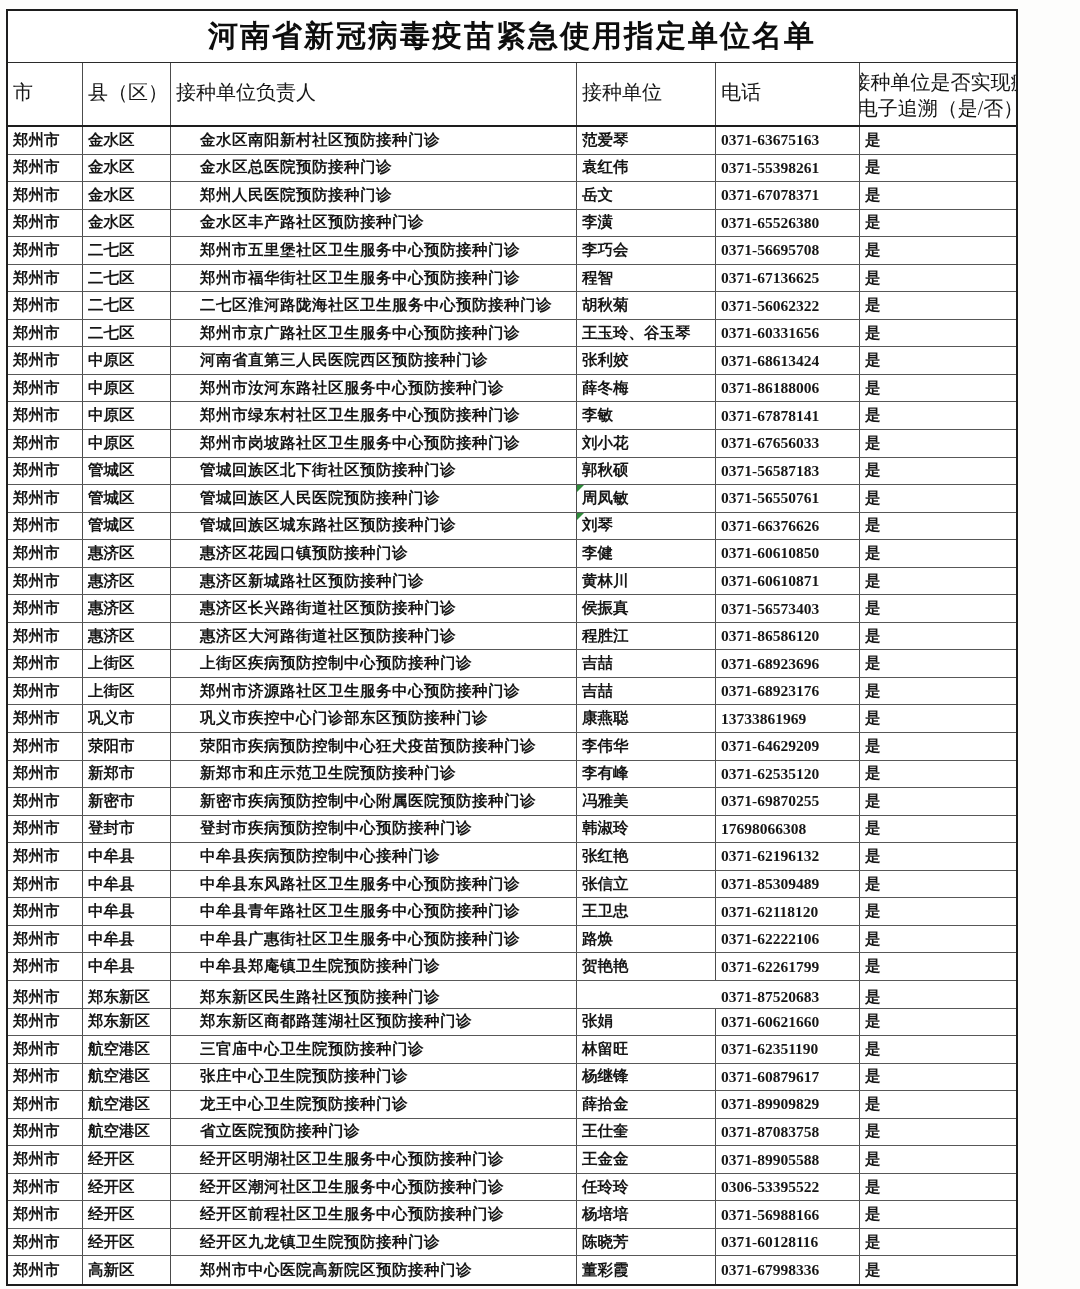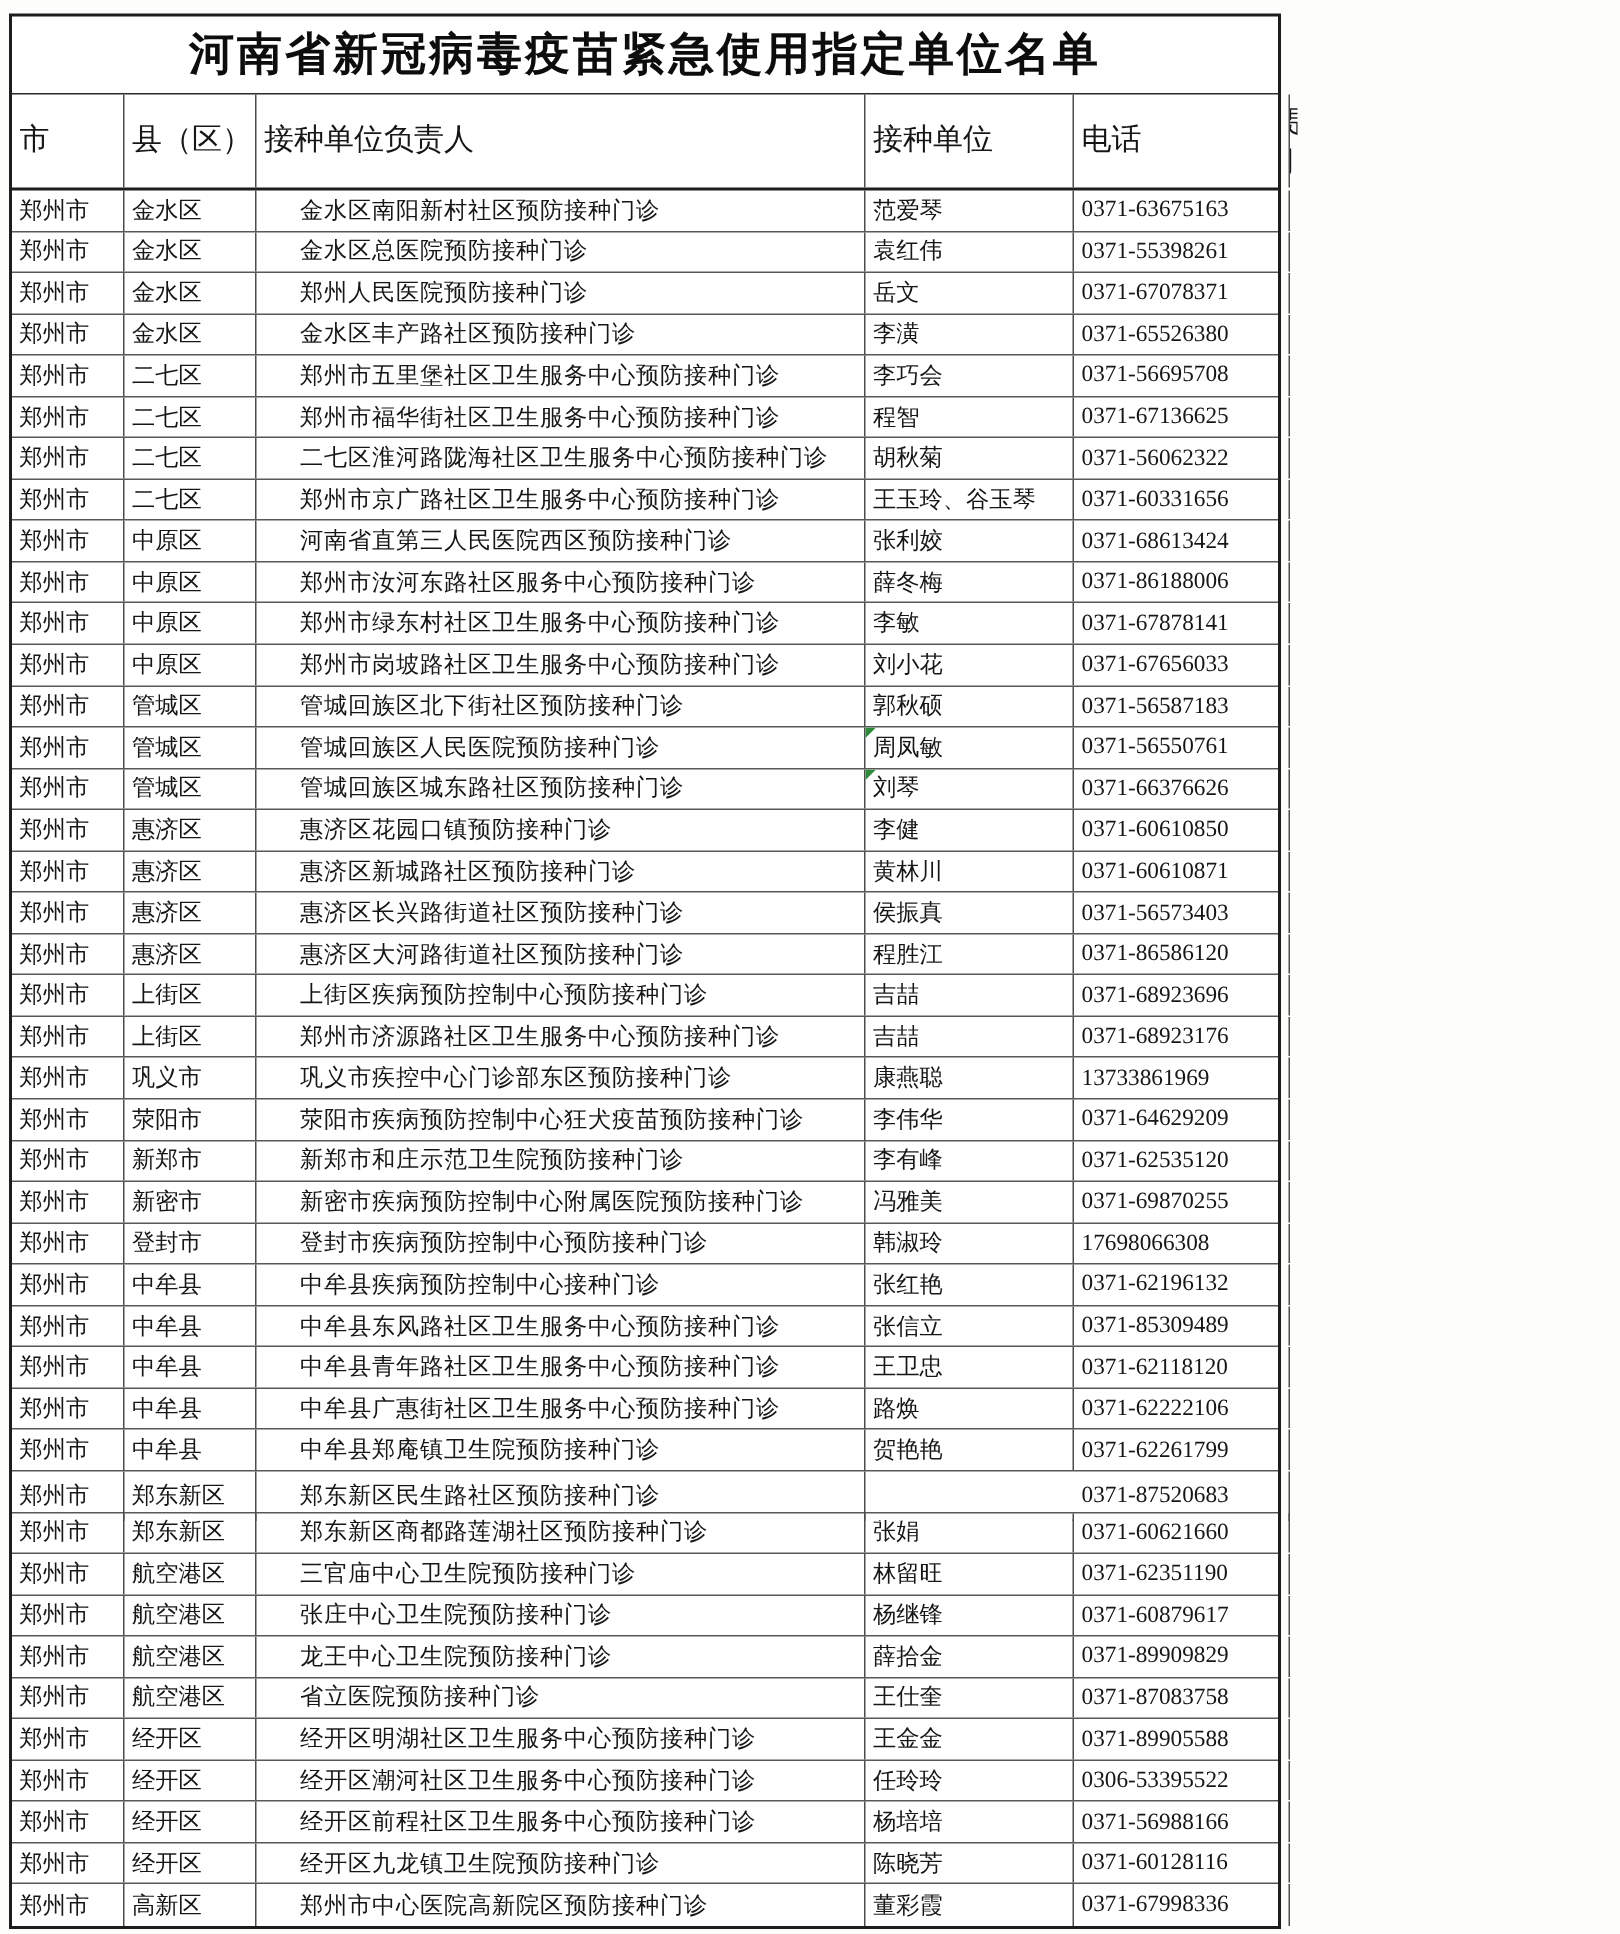--- a/index.html
+++ b/index.html
@@ -3,41 +3,41 @@
 <meta charset="utf-8">
 <style>
   html,body{margin:0;padding:0;}
   body{
     width:1080px;height:1289px;background:#fbfbfa;
     font-family:"Liberation Serif","DejaVu Serif",serif;
     color:#161616;
   }
   .sheet{position:relative;width:1080px;height:1289px;background:#fdfdfc;overflow:hidden;}
   .tbl{
-    position:absolute;left:6px;top:9px;width:848px;
+    position:absolute;left:6px;top:9px;width:1012px;
     border:2px solid #1d1d1d;background:#ffffff;box-sizing:border-box;
   }
   .title-row{
     height:51px;border-bottom:1px solid #2b2b2b;
     display:flex;align-items:center;justify-content:center;
     font-family:"Liberation Sans","DejaVu Sans",sans-serif;
     font-weight:700;font-size:30px;letter-spacing:2px;color:#0d0d0d;
   }
   .grid-row{display:grid;grid-template-columns:75px 88px 406px 139px 144px 1fr;}
   .cell{
     border-right:1px solid #4c4c4c;
     padding-left:5px;display:flex;align-items:center;
     overflow:hidden;white-space:nowrap;position:relative;
     box-sizing:border-box;
   }
   .cell:last-child{border-right:none;}
   .header-row{height:64px;border-bottom:2px solid #1d1d1d;box-sizing:border-box;}
   .header-row .cell{align-items:center;padding-bottom:4px;font-size:20px;}
   .hdr-trace{display:flex;flex-direction:column;justify-content:flex-end;line-height:1.3;font-size:16px;}
-  .body-row{height:27.55px;border-bottom:1px solid #585858;box-sizing:border-box;font-size:15.5px;}
+  .body-row{height:27.55px;border-bottom:1px solid #585858;box-sizing:border-box;font-size:15.5px;font-weight:bold;}
   .body-row:last-child{border-bottom:none;}
   .c-unit{letter-spacing:0.5px;margin-left:24px;}
   .valign-top{align-items:flex-start;line-height:1.05;padding-top:1px;margin-top:32px;}
   .corner-flag::before{
     content:"";position:absolute;left:0;top:0;width:0;height:0;
     border-top:7px solid var(--flag-color,#2e8b3a);
     border-right:7px solid transparent;
   }
 </style>
 </head>

